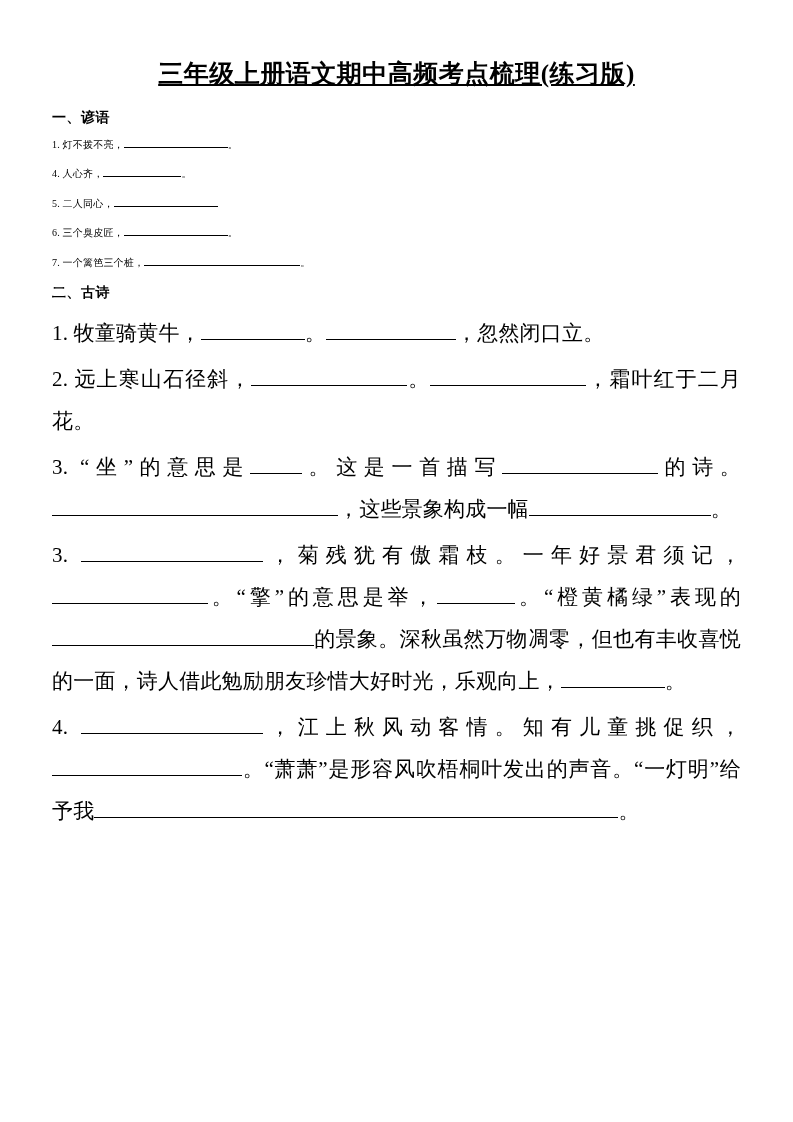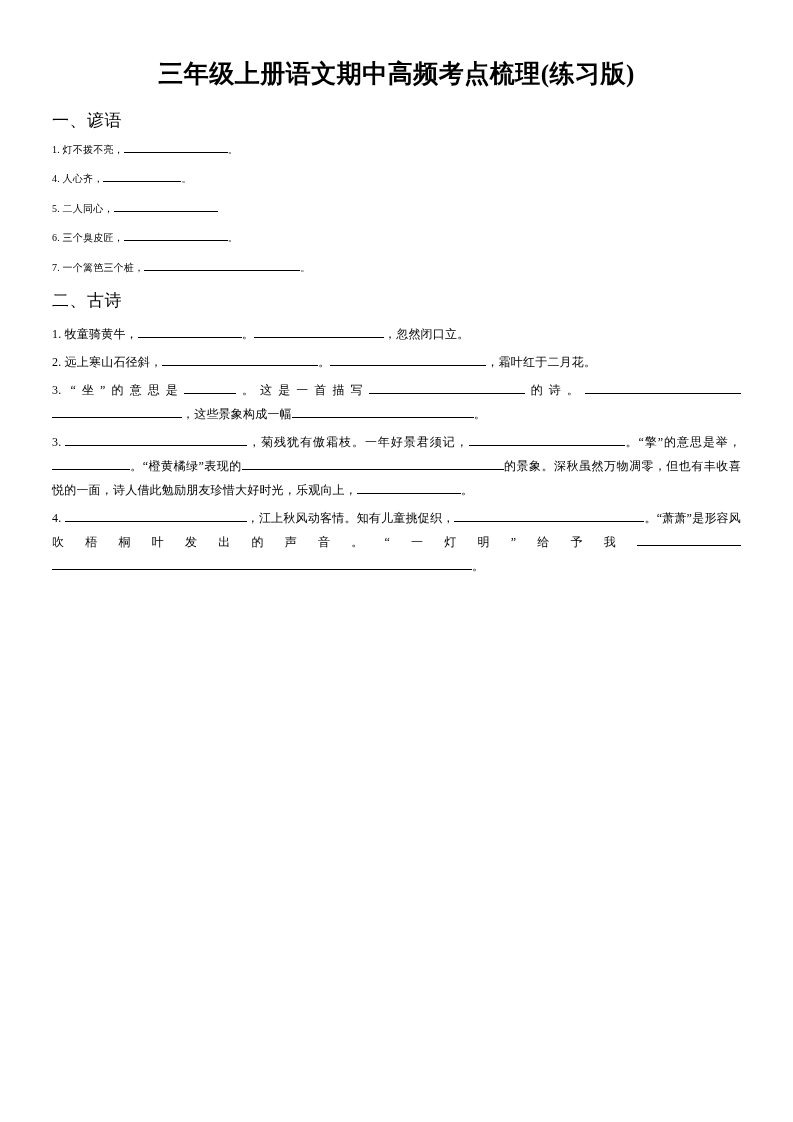--- a/index.html
+++ b/index.html
@@ -22,36 +22,37 @@
     padding: 44px 52px 0 52px;
     position: relative;
   }
   .doc-title {
     text-align: center;
     font-size: 25px;
     font-weight: bold;
     letter-spacing: 0.5px;
     margin: 14px 0 18px 0;
     line-height: 1.3;
+    text-decoration: underline;
   }
   .section-heading {
-    font-size: 17px;
-    font-weight: normal;
+    font-size: 14px;
+    font-weight: bold;
     margin: 10px 0 10px 0;
     letter-spacing: 0.5px;
   }
   .line {
     font-size: 10px;
     line-height: 1.55;
     margin: 0 0 14px 0;
     letter-spacing: 0.2px;
     word-break: break-all;
   }
   .para {
-    font-size: 12px;
+    font-size: 21px;
     line-height: 2.0;
     margin: 0 0 4px 0;
     letter-spacing: 0.2px;
     word-break: break-all;
     text-align: justify;
   }
   .blank {
     display: inline-block;
     border-bottom: 1px solid #000;
     vertical-align: baseline;

